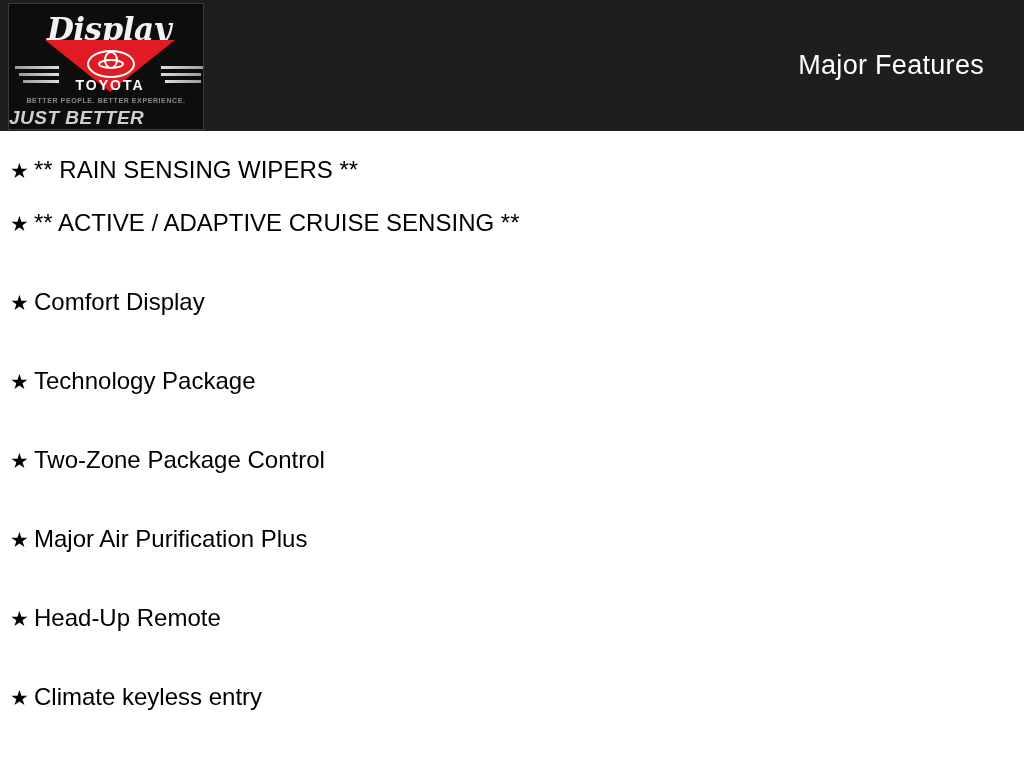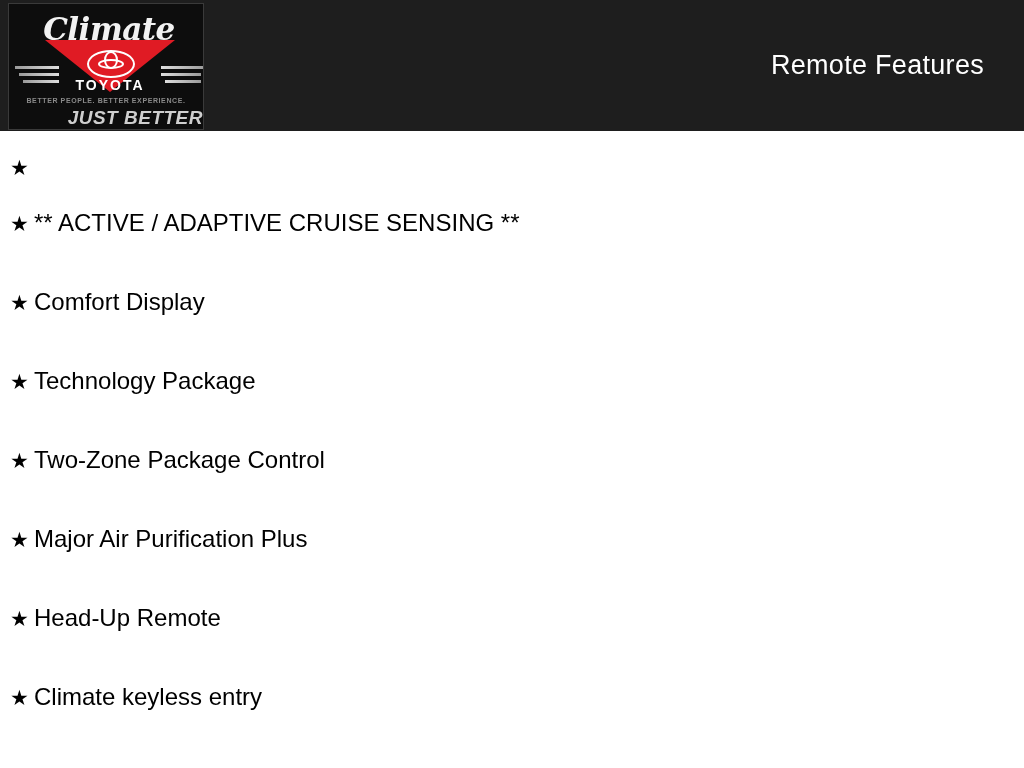--- a/index.html
+++ b/index.html
@@ -129,21 +129,21 @@
     font-size: 7px;
     font-weight: bold;
     letter-spacing: 0.6px;
   }
 
   .logo-justbetter {
     position: absolute;
     left: 0;
     top: 103px;
     width: 194px;
-    text-align: right;
+    text-align: left;
     color: #cfcfcf;
     font-style: italic;
     font-weight: bold;
     font-size: 19px;
     letter-spacing: 0.5px;
   }
 
   .header-title {
     position: absolute;
     right: 40px;
@@ -187,21 +187,21 @@
   }
 </style>
 </head>
 <body>
 
 <div class="page">
 
   <div class="header">
 
     <div class="logo-box">
-      <div class="logo-script">Climate</div>
+      <div class="logo-script">Display</div>
 
       <div class="logo-wing wing-l1"></div>
       <div class="logo-wing wing-l2"></div>
       <div class="logo-wing wing-l3"></div>
       <div class="logo-wing wing-r1"></div>
       <div class="logo-wing wing-r2"></div>
       <div class="logo-wing wing-r3"></div>
 
       <div class="logo-triangle"></div>
 
@@ -209,26 +209,27 @@
         <div class="o-outer"></div>
         <div class="o-h"></div>
         <div class="o-v"></div>
       </div>
 
       <div class="logo-toyota-word">TOYOTA</div>
       <div class="logo-tagline">BETTER PEOPLE. BETTER EXPERIENCE.</div>
       <div class="logo-justbetter">JUST BETTER</div>
     </div>
 
-    <div class="header-title">Remote Features</div>
+    <div class="header-title">Major Features</div>
   </div>
 
   <ul class="features">
     <li class="feature-row">
       <span class="bullet-star">★</span>
+      <span class="feature-label">** RAIN SENSING WIPERS **</span>
     </li>
     <li class="feature-row">
       <span class="bullet-star">★</span>
       <span class="feature-label">** ACTIVE / ADAPTIVE CRUISE SENSING **</span>
     </li>
     <li class="feature-row">
       <span class="bullet-star">★</span>
       <span class="feature-label">Comfort Display</span>
     </li>
     <li class="feature-row">

